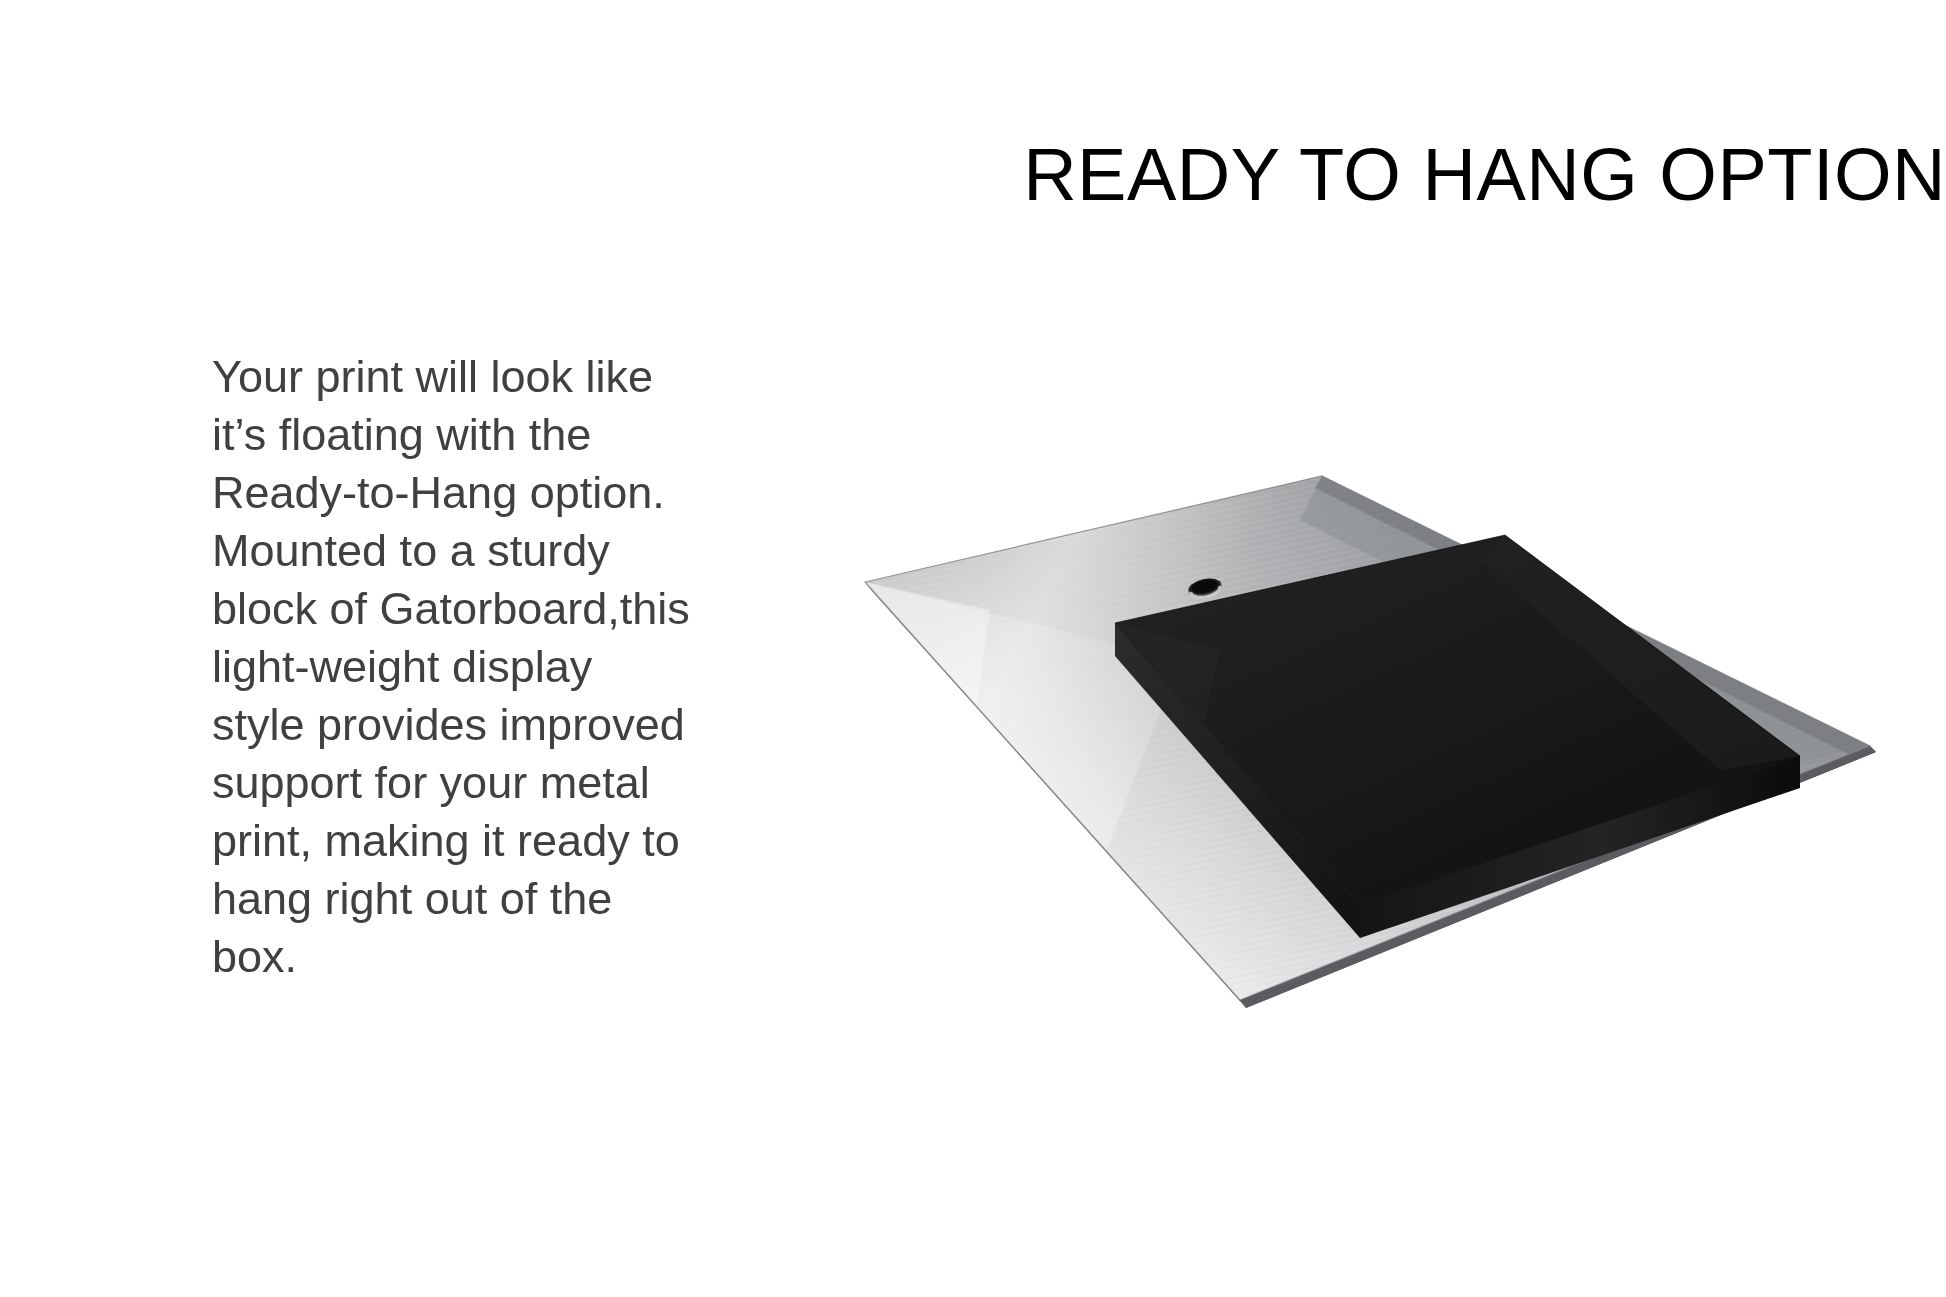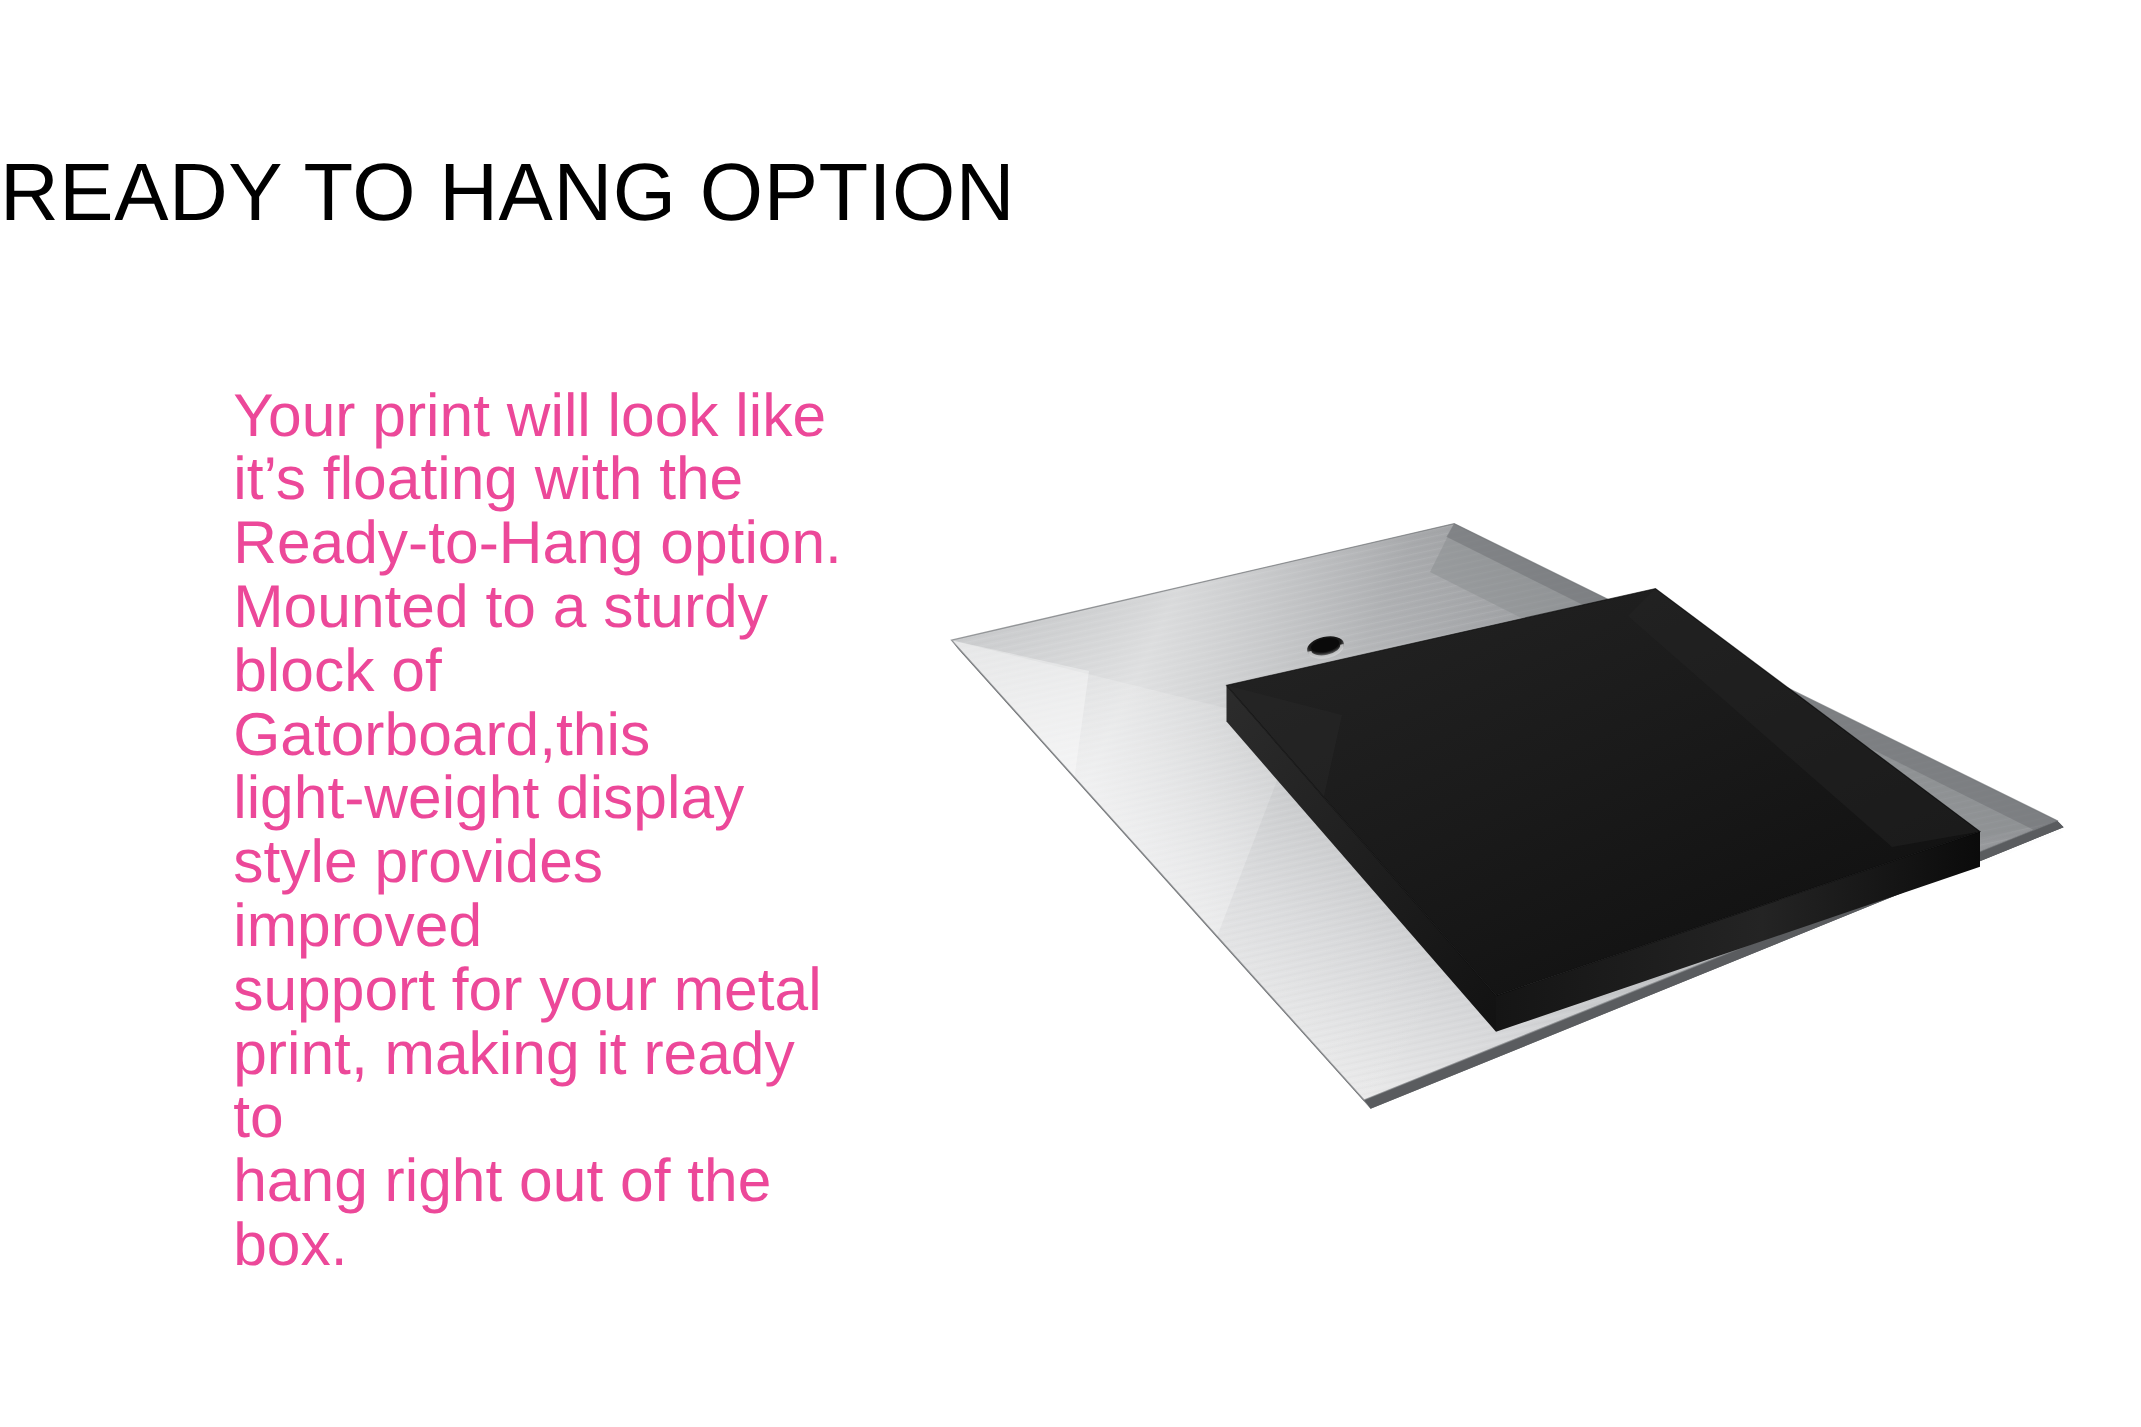--- a/index.html
+++ b/index.html
@@ -17,37 +17,37 @@
     width: 1946px;
     height: 1297px;
     background: #ffffff;
     overflow: hidden;
   }
   #slide-title {
     position: absolute;
     left: 0;
     top: 88px;
     width: 1946px;
-    text-align: left;
+    text-align: right;
     font-size: 74px;
     font-weight: 400;
     line-height: 1.0;
     letter-spacing: 0.5px;
     color: #000000;
     white-space: pre;
   }
   #body-copy {
     position: absolute;
     left: 212px;
     top: 348px;
     width: 560px;
-    font-size: 55px;
+    font-size: 45px;
     line-height: 58px;
     font-weight: 400;
-    color: #ec4899;
+    color: #404040;
     white-space: pre-line;
   }
   #product-figure {
     position: absolute;
     left: 660px;
     top: 360px;
     width: 1286px;
     height: 700px;
   }
   #product-figure svg {

